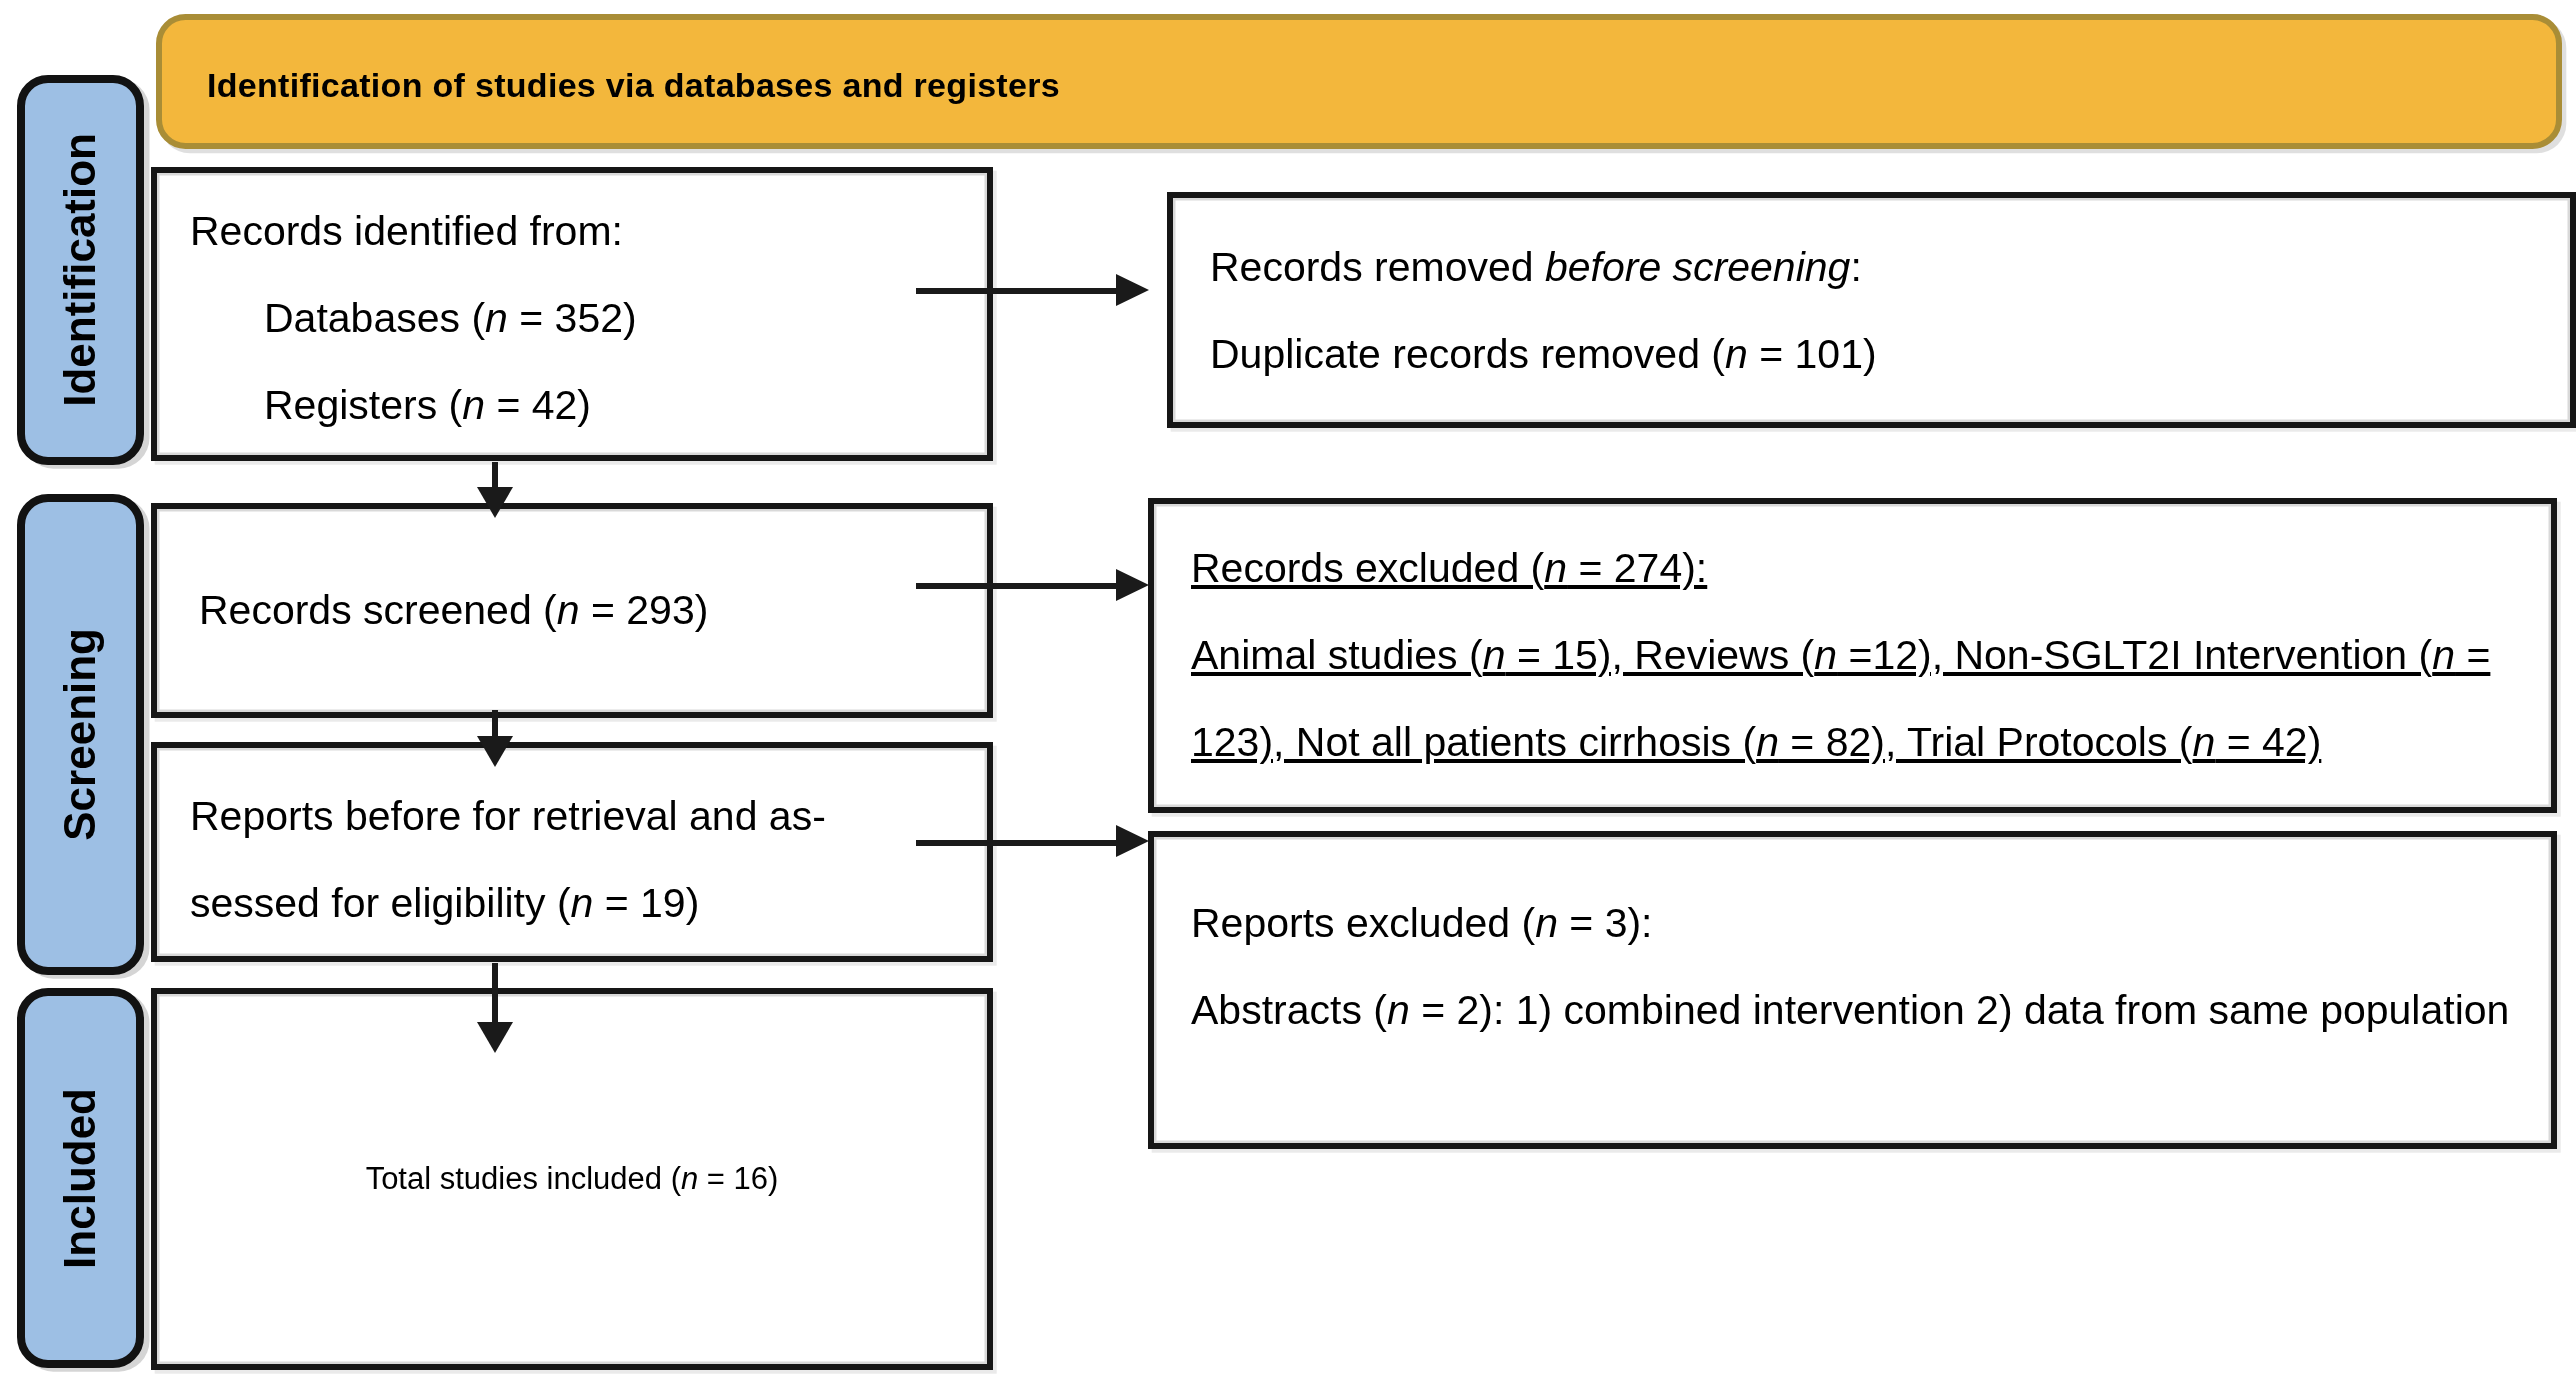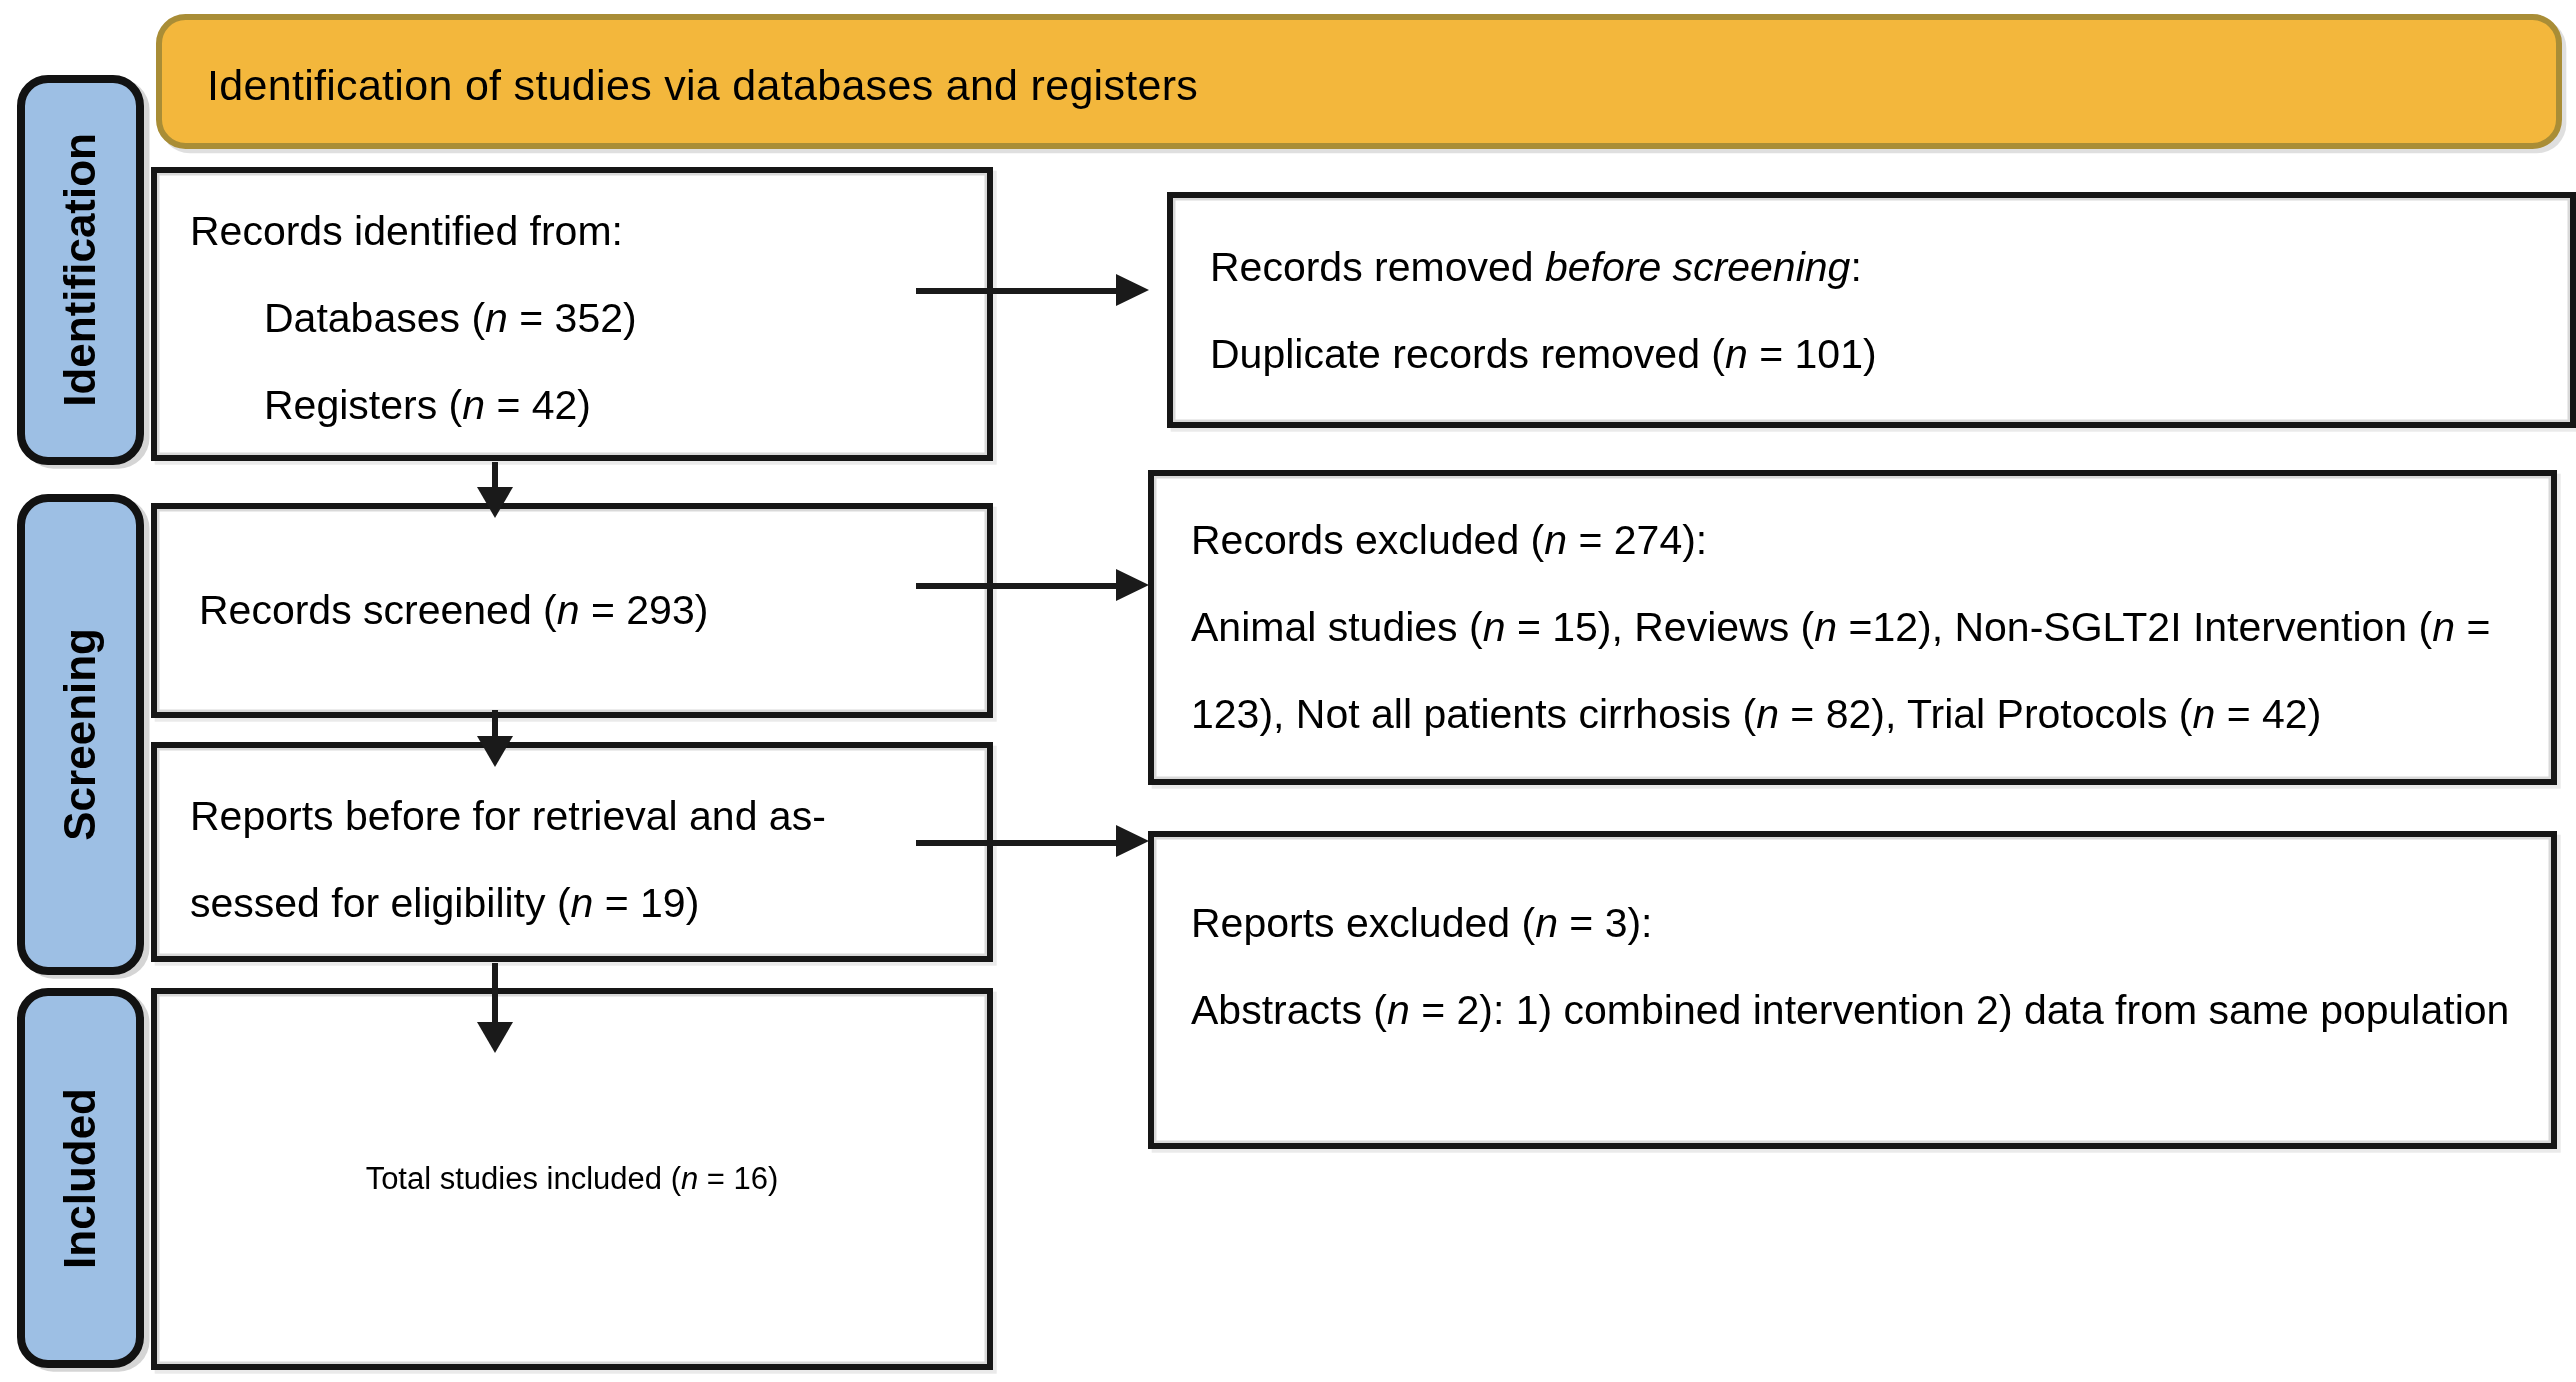--- a/index.html
+++ b/index.html
@@ -11,21 +11,21 @@
 
   
   .banner {
     position:absolute; left:156px; top:14px; width:2406px; height:135px;
     background:var(--banner_fill,#F3B73C);
     border:6.1px solid var(--banner_border,#A98D36);
     border-radius:29.5px; box-sizing:border-box;
     display:flex; align-items:center; padding-left:45px; padding-top:7.4px;
     box-shadow:4.3px 4.3px 0 rgba(150,150,150,0.30);
   }
-  .banner .title { font-weight:normal; font-size:43px; letter-spacing:0.3px; }
+  .banner .title { font-weight:bold; font-size:34px; letter-spacing:0.3px; }
 
   
   .stage {
     position:absolute; left:16.6px; width:127px;
     background:var(--stage_fill,#9DBFE4);
     border:8px solid var(--stage_border,#121212);
     border-radius:31px; box-sizing:border-box;
     display:flex; align-items:center; justify-content:center;
     box-shadow:5.5px 3.7px 0 rgba(150,150,150,0.40);
   }
@@ -45,21 +45,21 @@
   }
   .col-left  { left:151px;  width:842px; }
   .col-right { left:1148px; width:1409px; border-width:6.1px; }
 
   .box-identified     { top:167px;  height:294px; padding:14.8px 6.1px 0 33px; }
   .box-screened       { top:495px;  height:215px; display:flex; align-items:center; padding-left:42px;margin-top:8px; }
   .box-sought         { top:742px; height:220px; padding:24.6px 6.1px 0 33px; }
   .box-included-total { top:988px; height:382px; display:flex; align-items:center; justify-content:center; }
 
   .box-removed          { top:192px;  height:236px; padding:26px 7.4px 0 37px;margin-left:19px; }
-  .box-records-excluded { top:470px;  height:315px; padding:21px 7.4px 0 37px; }
+  .box-records-excluded { top:498px;  height:315px; padding:21px 7.4px 0 37px;text-decoration:underline; }
   .box-reports-excluded { top:831px; height:318px; padding:43px 7.4px 0 37px; }
 
   .line { font-size:41px; line-height:87px; white-space:nowrap; }
   .indent { margin-left:74px; }
   .box-included-total .line { font-size:31px; line-height:normal; }
 
   
   .arrow { position:absolute; z-index:6; }
   .vstem { position:absolute; width:5.5px; background:var(--arrow,#1A1A1A); }
   .vhead { position:absolute; width:0; height:0;

